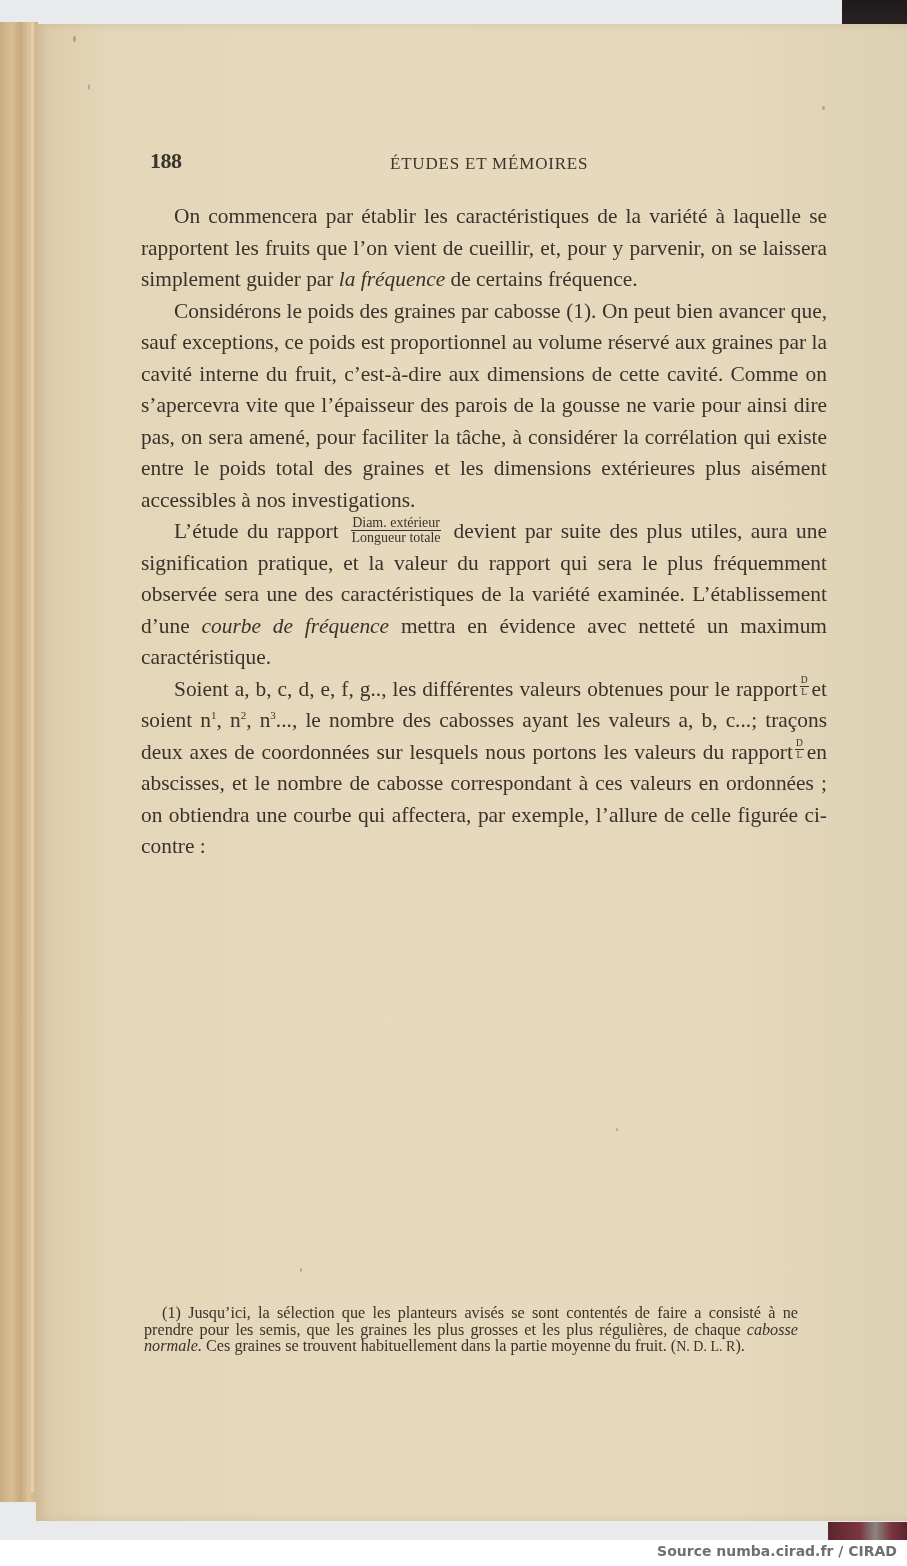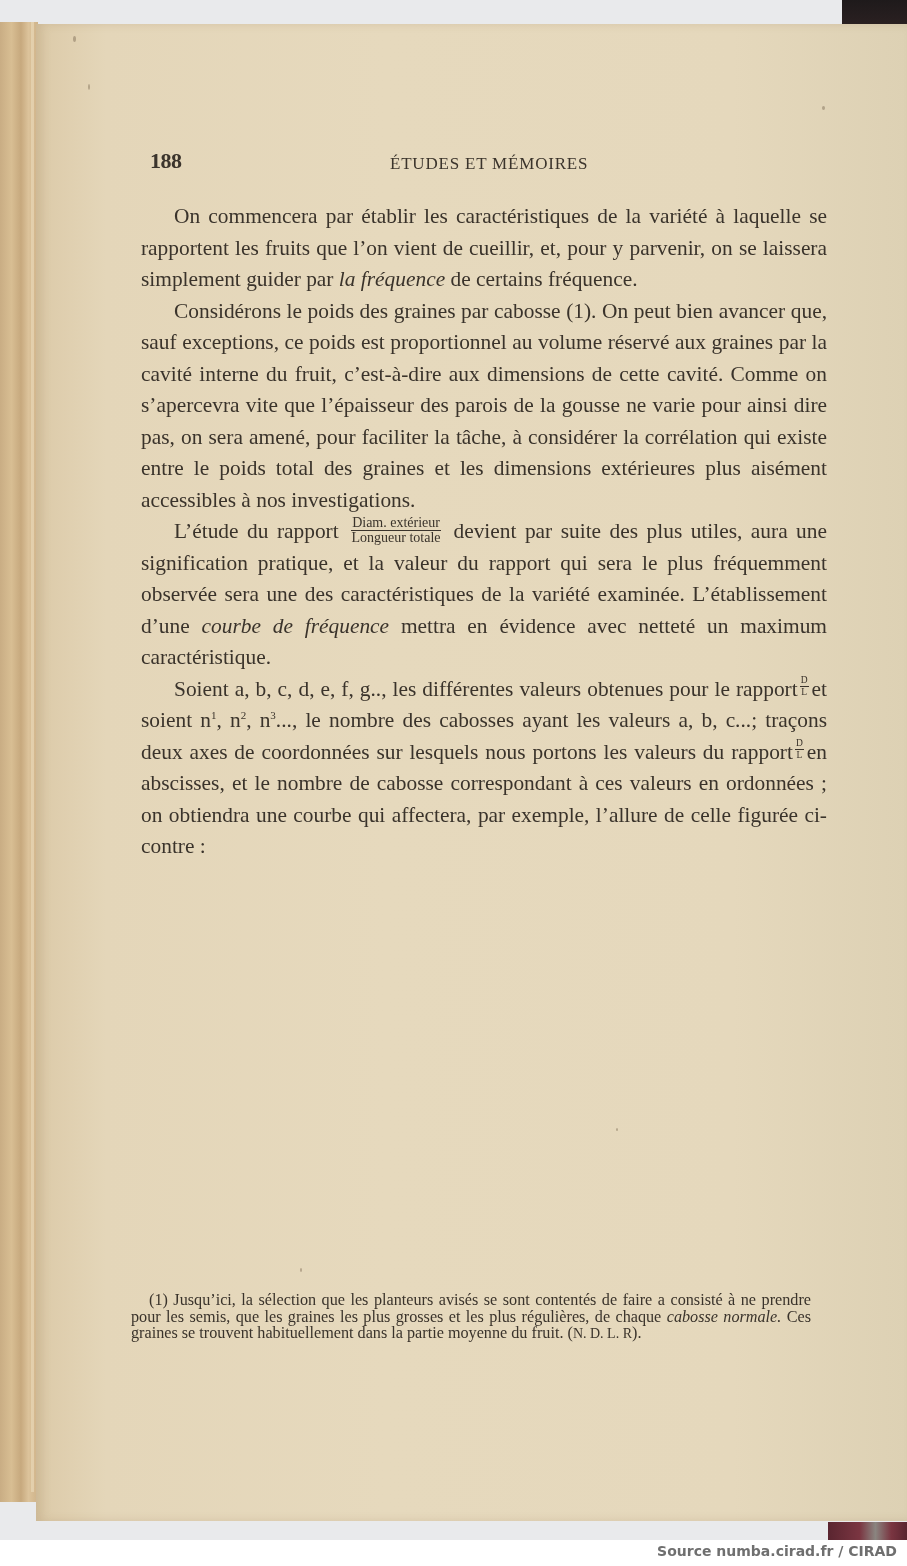--- a/index.html
+++ b/index.html
@@ -136,21 +136,21 @@
     position: absolute;
     left: 131px;
     top: 1292px;
     width: 680px;
     color: #3a332b;
     font-size: 16.2px;
     line-height: 16.5px;
     text-align: justify;
   }
   .footnote p {
-    margin: 0;
+    margin: 13px;
     text-indent: 18px;
   }
   .smallcaps {
     font-variant: small-caps;
     font-size: 14px;
   }
 
   .source-credit {
     position: absolute;
     right: 10px;

